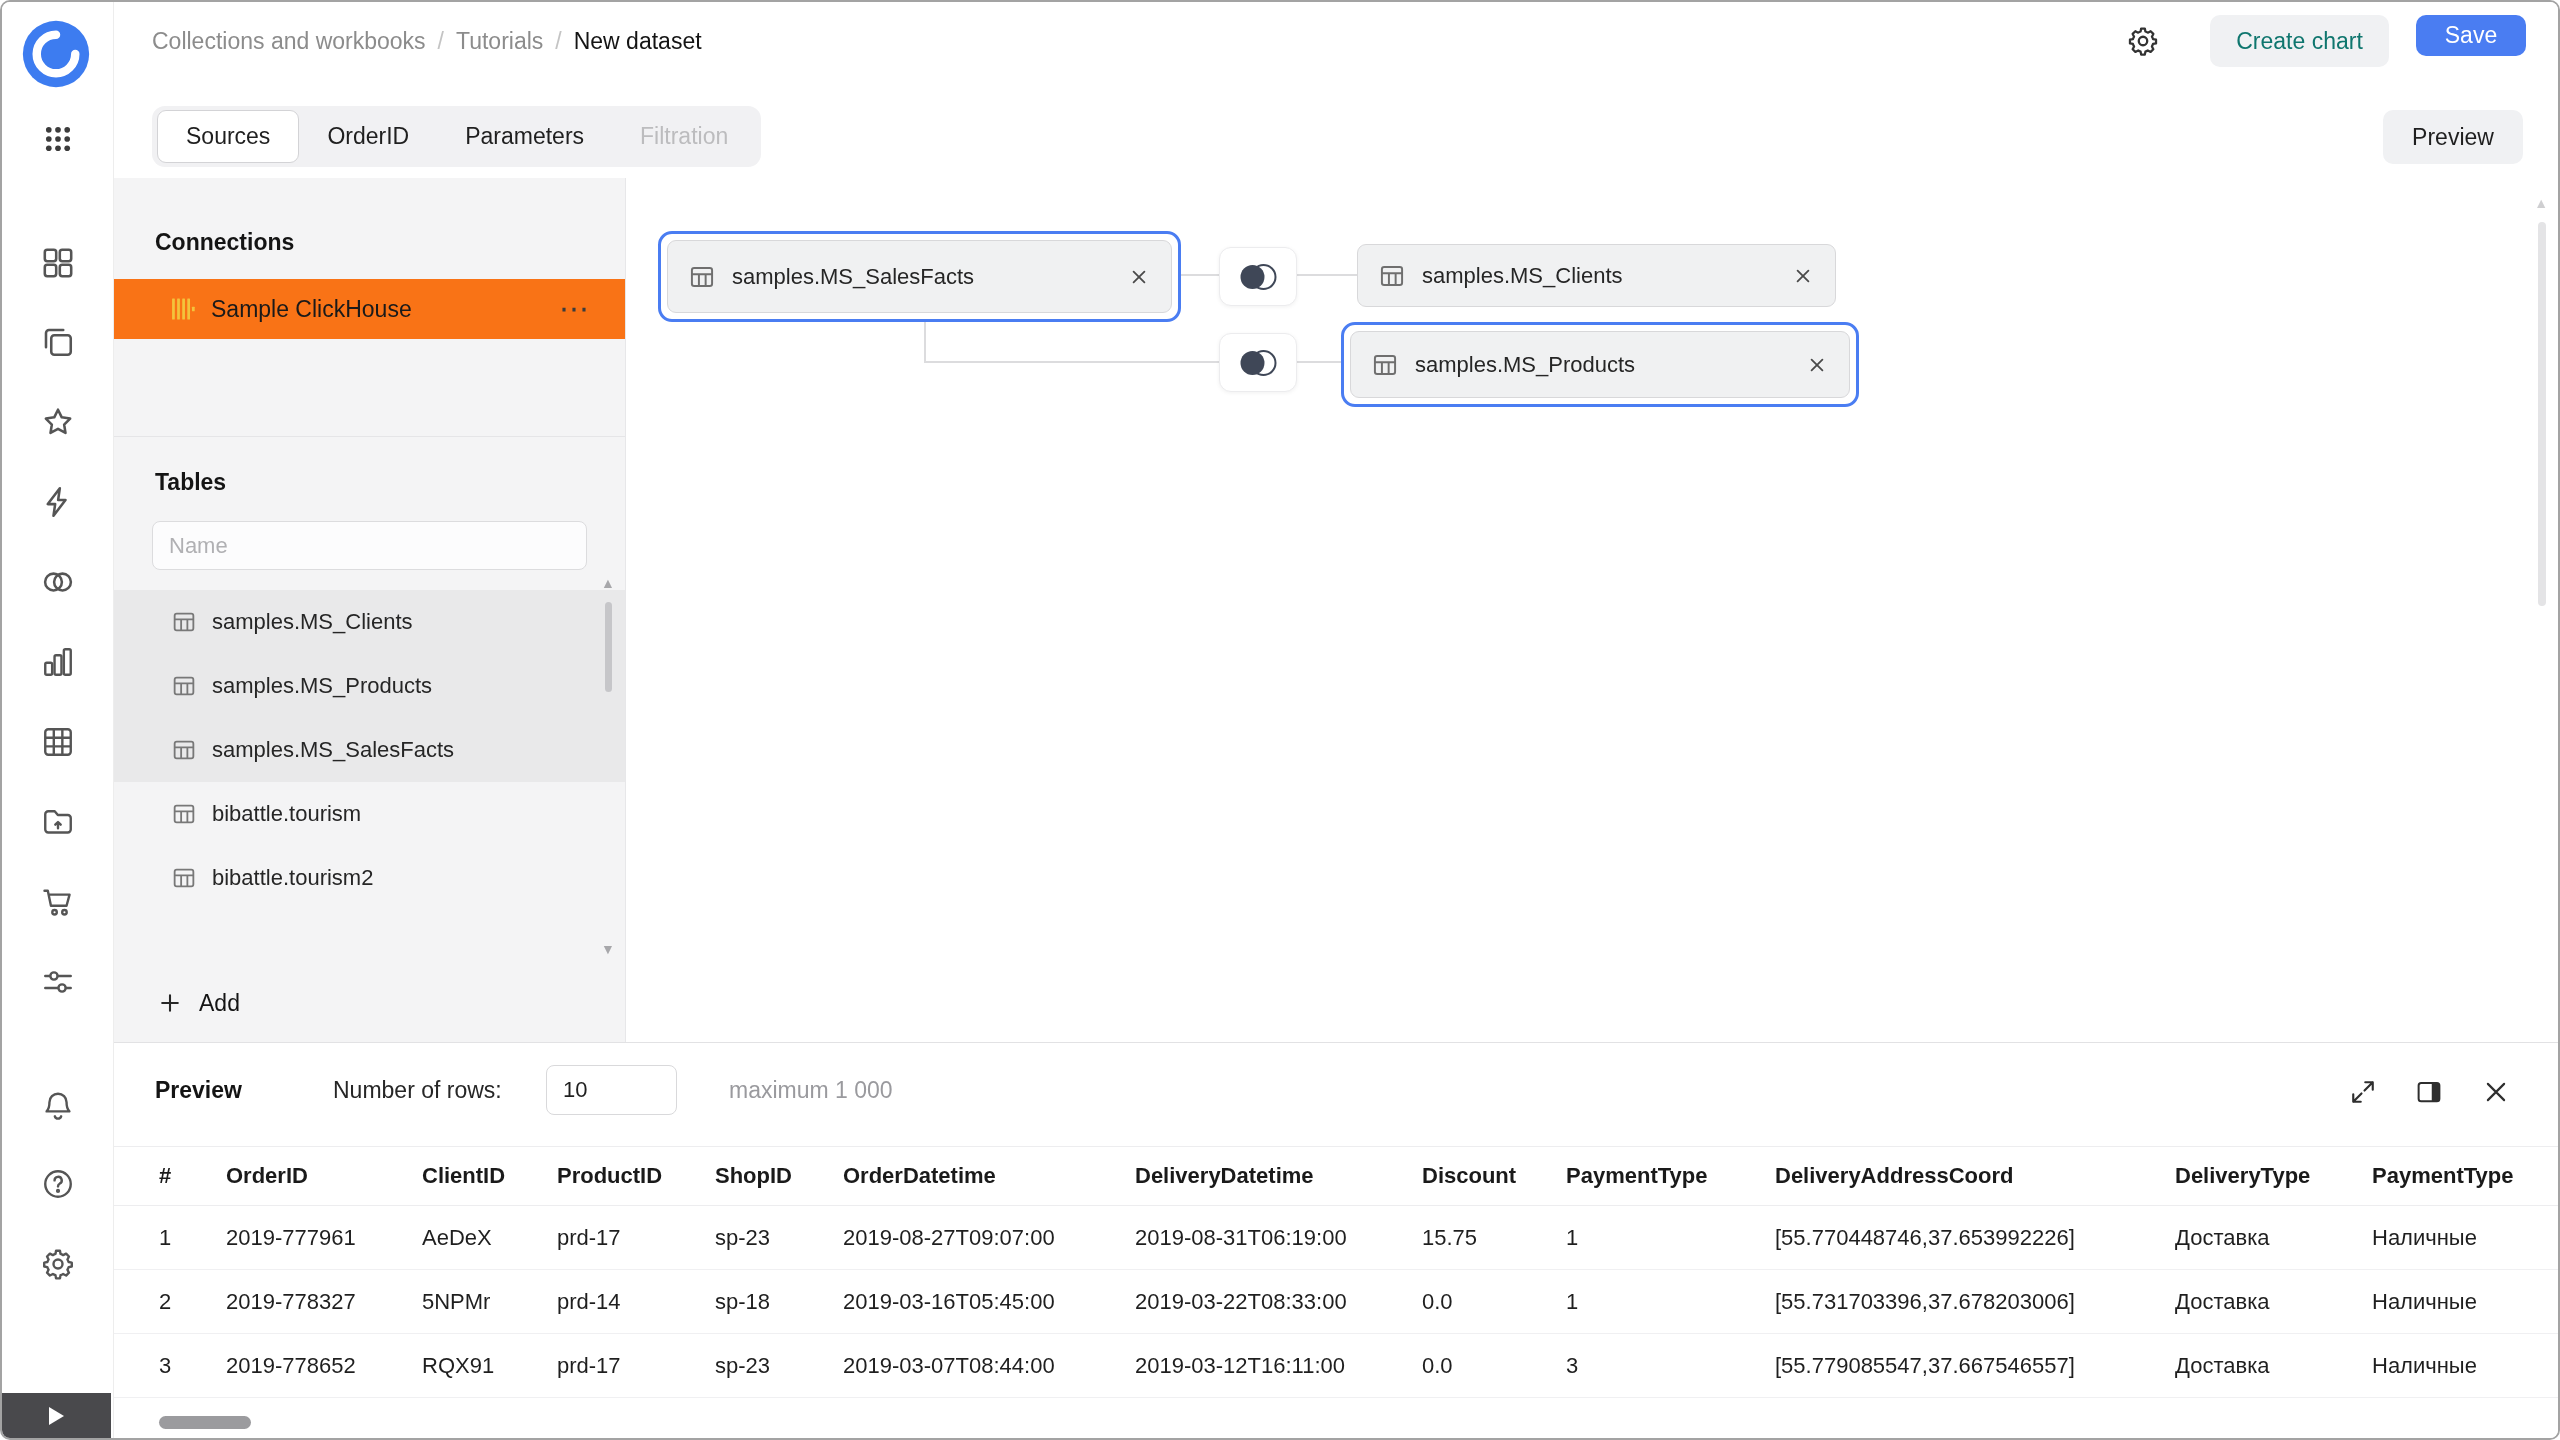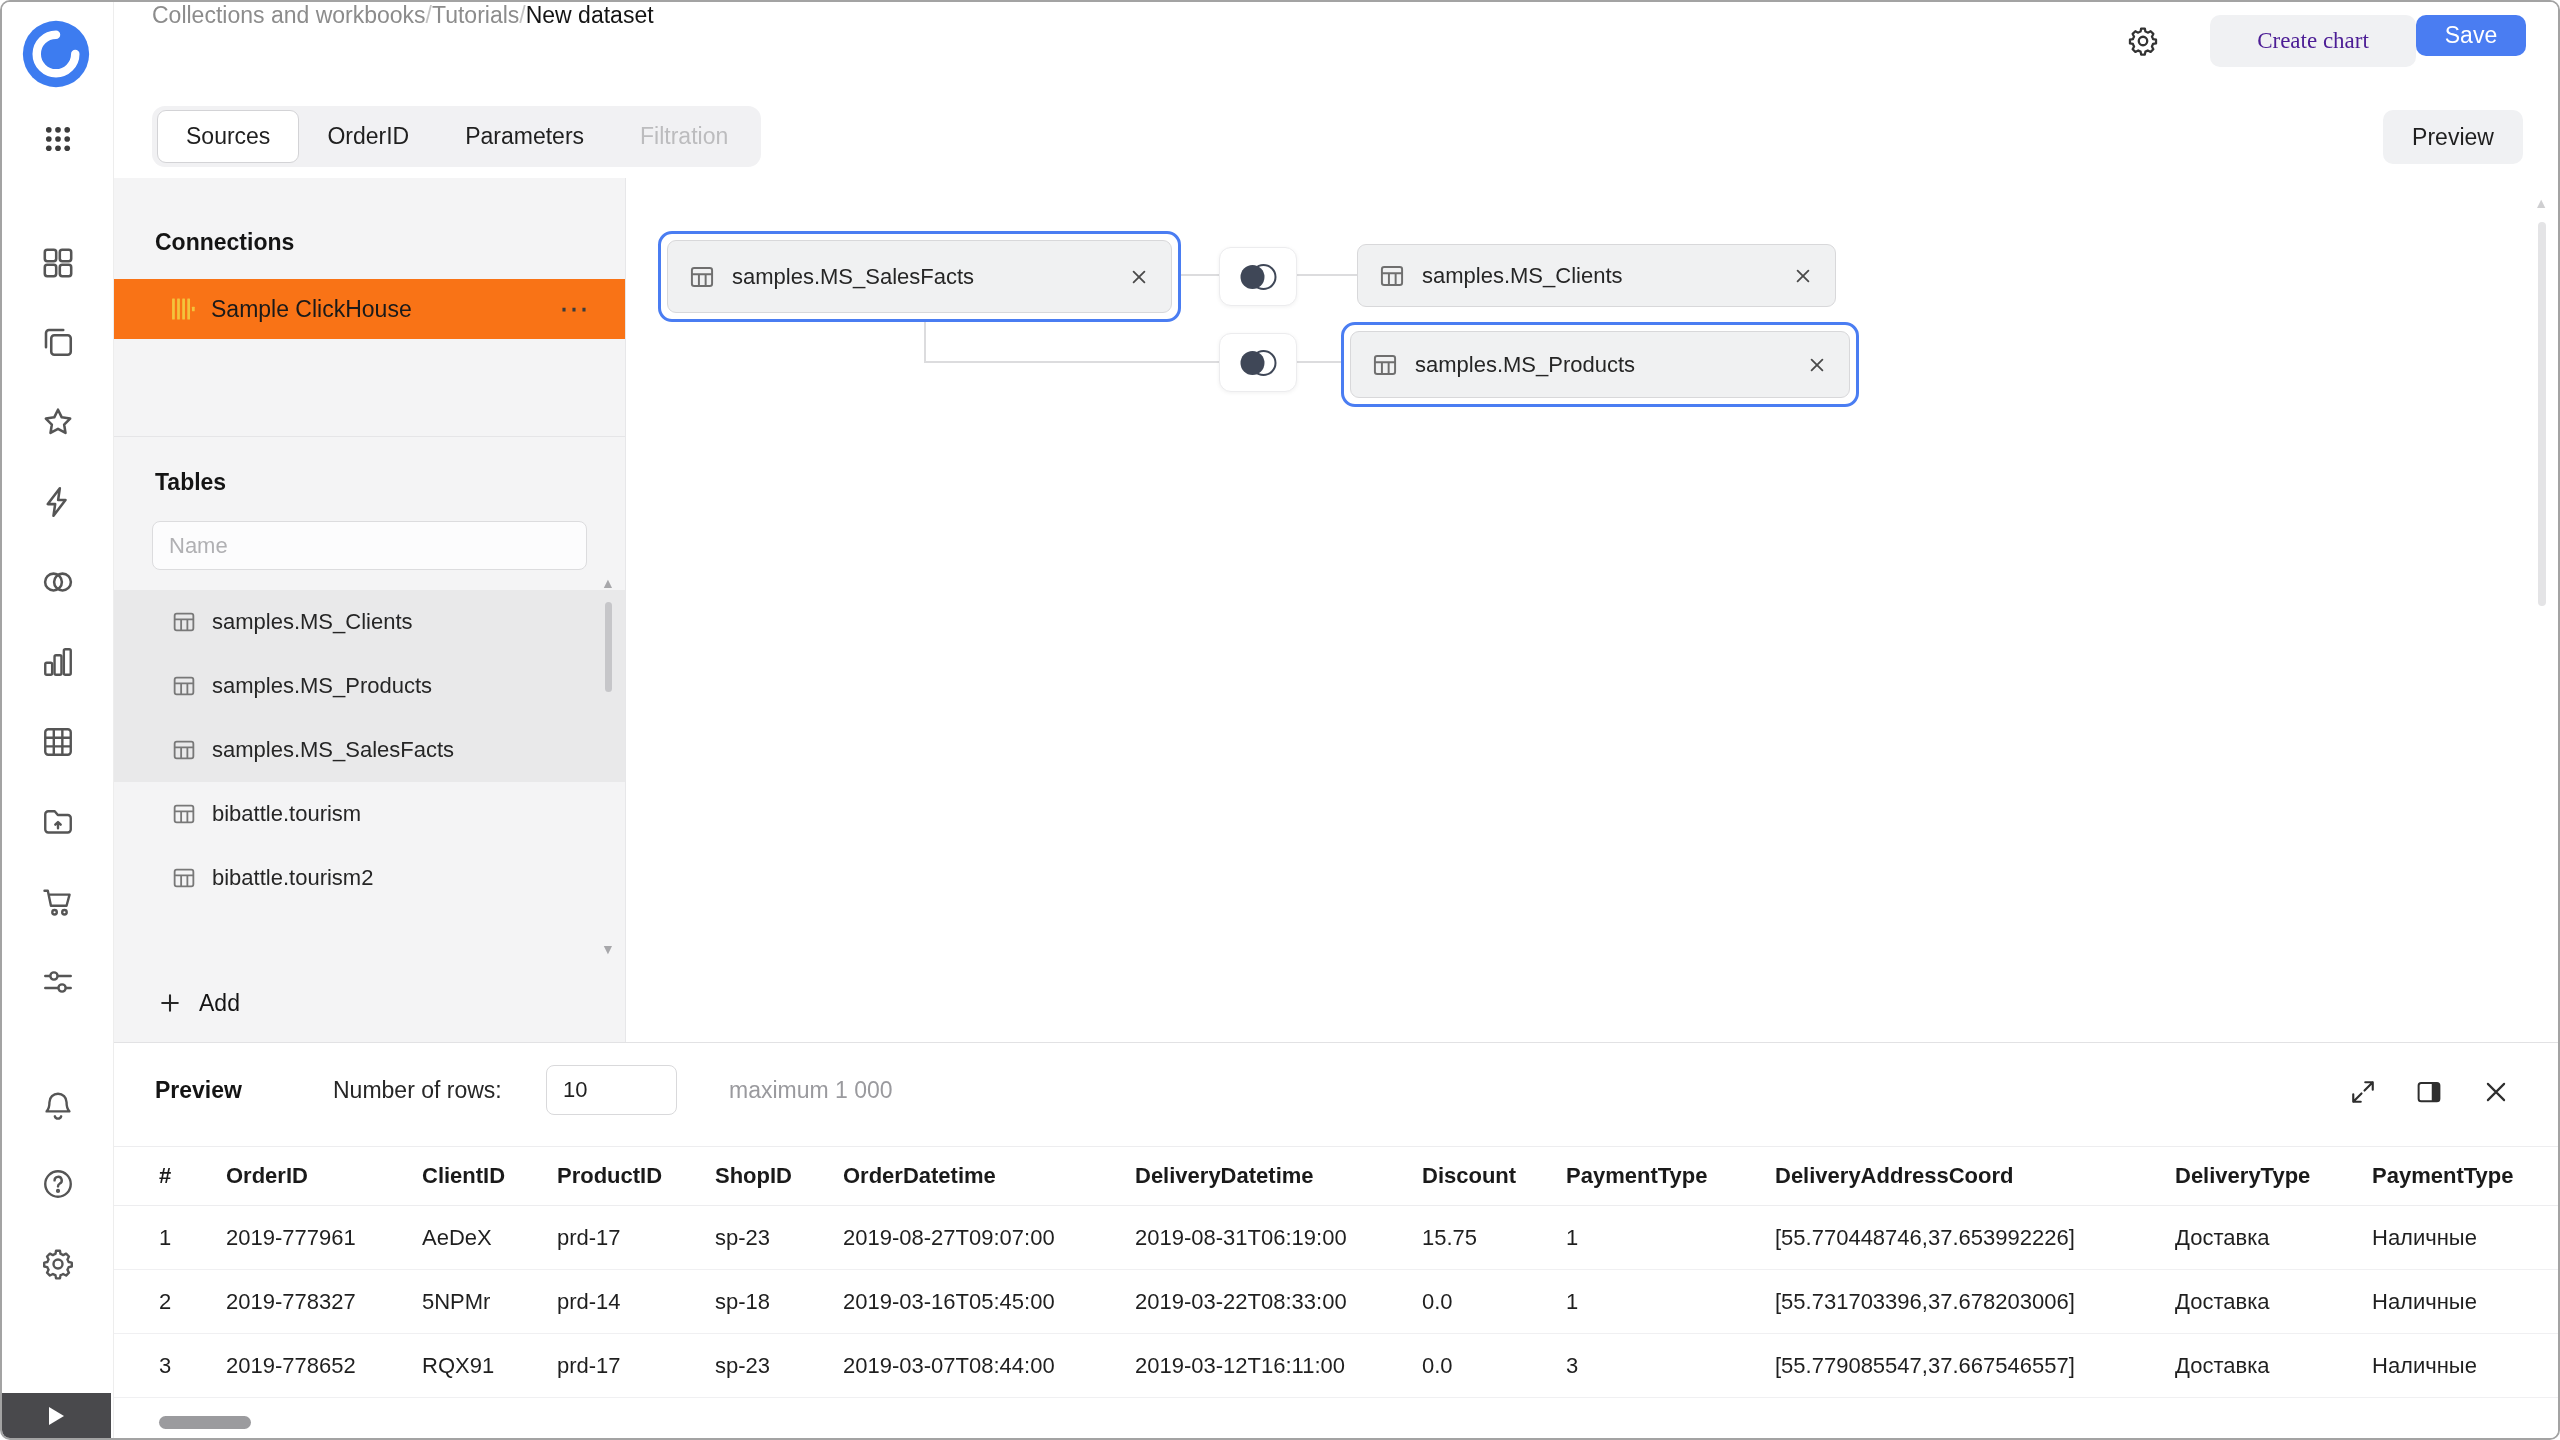--- a/index.html
+++ b/index.html
@@ -11,29 +11,29 @@
   
   .rail{position:absolute;left:0;top:0;bottom:0;width:111px;background:#fff;border-right:1px solid #ededed;z-index:10;}
   .logo{position:absolute;top:15px;left:17px;width:74px;height:74px;cursor:pointer;}
   .rail-btn{position:absolute;left:50%;transform:translate(-50%,-50%);width:36px;height:36px;padding:0;border:0;background:transparent;color:#555;cursor:pointer;}
   .rail-btn.dots{color:#3c3c3c;width:34px;height:34px;}
   .rail-footer{position:absolute;left:0;bottom:0;width:109px;height:45px;background:#49494c;display:flex;align-items:center;justify-content:center;cursor:pointer;}
   .play-tri{width:0;height:0;border-left:15px solid #fff;border-top:9px solid transparent;border-bottom:9px solid transparent;}
 
   
   .header{position:absolute;left:112px;top:0;width:2448px;height:78px;background:#fff;}
-  .breadcrumb{position:absolute;left:38px;top:0;height:78px;display:flex;font-size:23px;}
+  .breadcrumb{position:absolute;left:38px;top:0;height:78px;display:flex;align-items:center;gap:12px;font-size:23px;}
   .crumb{cursor:pointer;}
   .crumb.muted{color:#8c8c8c;}
   .crumb.current{color:#141414;cursor:default;}
   .sep{color:#c4c4c4;}
   .icon-btn{border:0;background:transparent;padding:0;cursor:pointer;color:#333;}
   .header-gear{position:absolute;left:2012px;top:22px;width:34px;height:34px;}
   .btn{border:0;border-radius:10px;font-size:23px;display:flex;align-items:center;justify-content:center;cursor:pointer;}
-  .create-chart{position:absolute;left:2096px;top:13px;width:206px;height:52px;background:#f0f1f3;color:#4c1d95;cursor:default;font-family:Liberation Serif, serif;}
+  .create-chart{position:absolute;left:2096px;top:13px;width:179px;height:52px;background:#f0f1f3;color:#0f766e;cursor:default;}
   .save-btn{position:absolute;left:2302px;top:13px;width:110px;height:41px;background:#4a7df2;color:#fff;}
 
   
   .tabbar{position:absolute;left:112px;top:78px;width:2448px;height:98px;background:#fff;}
   .seg{position:absolute;left:38px;top:26px;height:61px;background:#f1f1f3;border-radius:13px;display:flex;align-items:center;padding:0 5px;box-sizing:border-box;}
   .seg-tab{height:51px;display:flex;align-items:center;padding:0 28px;font-size:23px;color:#1f1f1f;border-radius:9px;cursor:pointer;white-space:nowrap;}
   .seg-tab.active{background:#fff;border:1px solid #d3d3d6;}
   .seg-tab.disabled{color:#bcbcbe;cursor:default;}
   .preview-btn{position:absolute;left:2269px;top:30px;width:140px;height:54px;background:#f0f1f3;color:#1f1f1f;}
 

